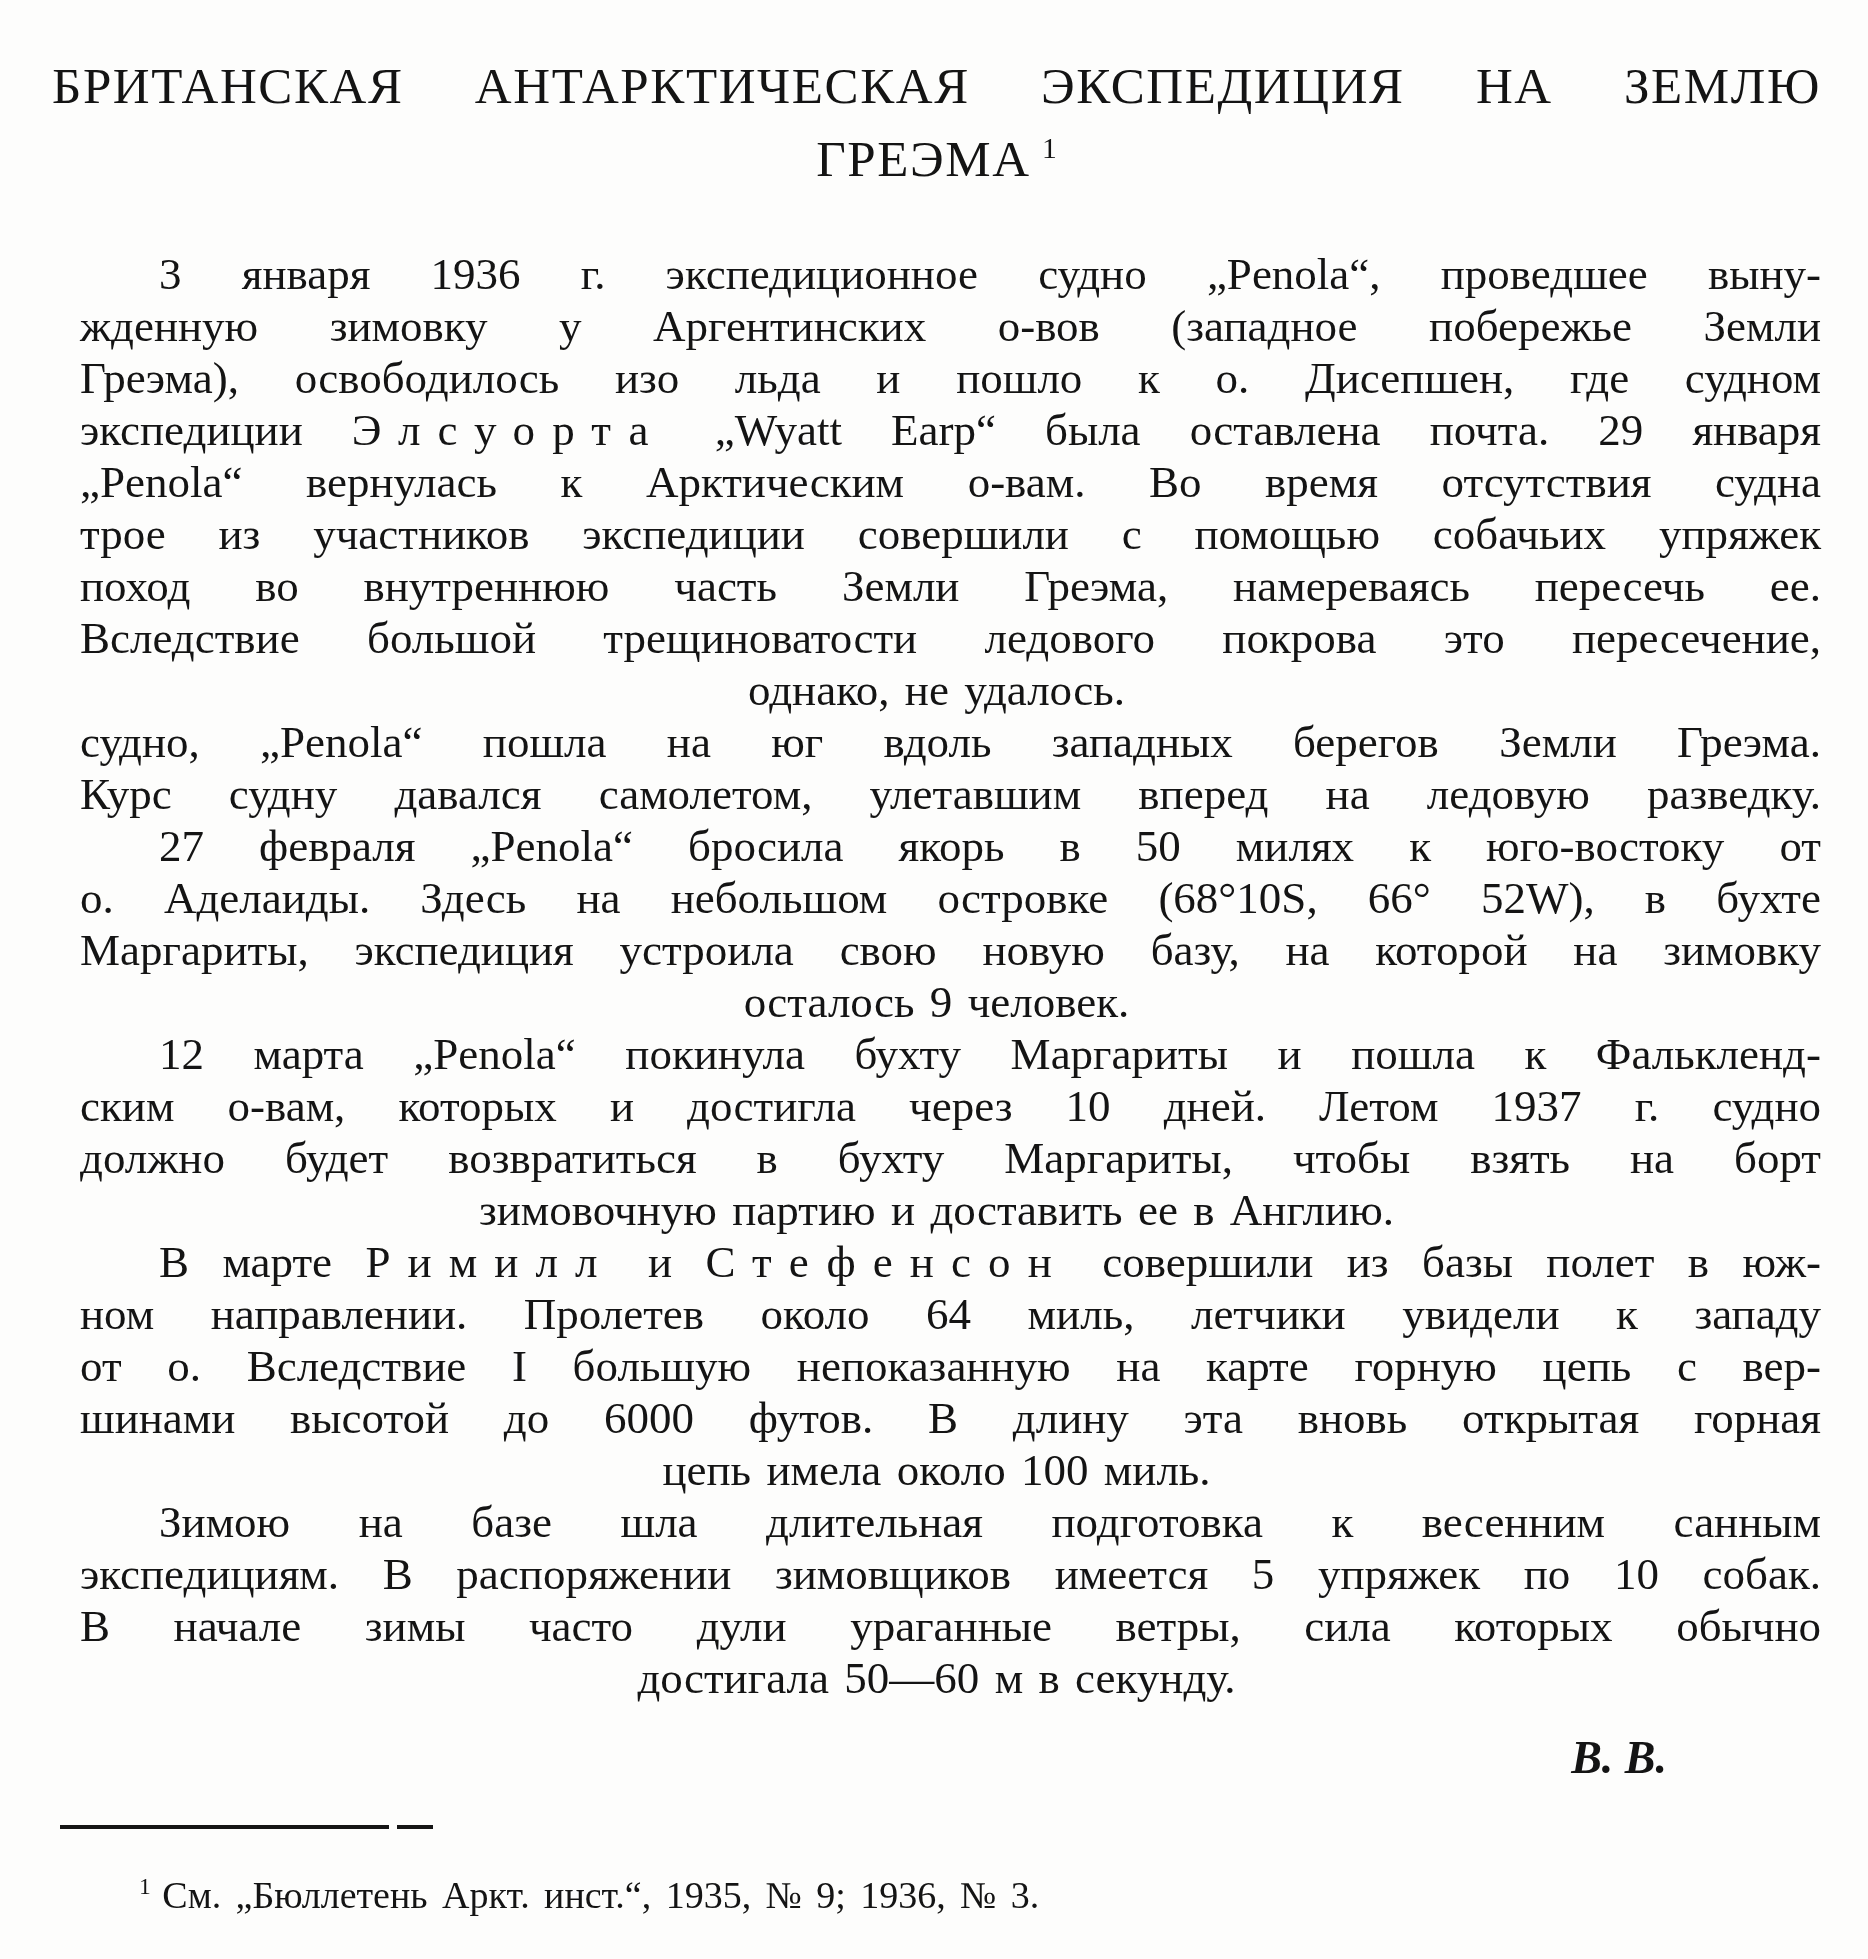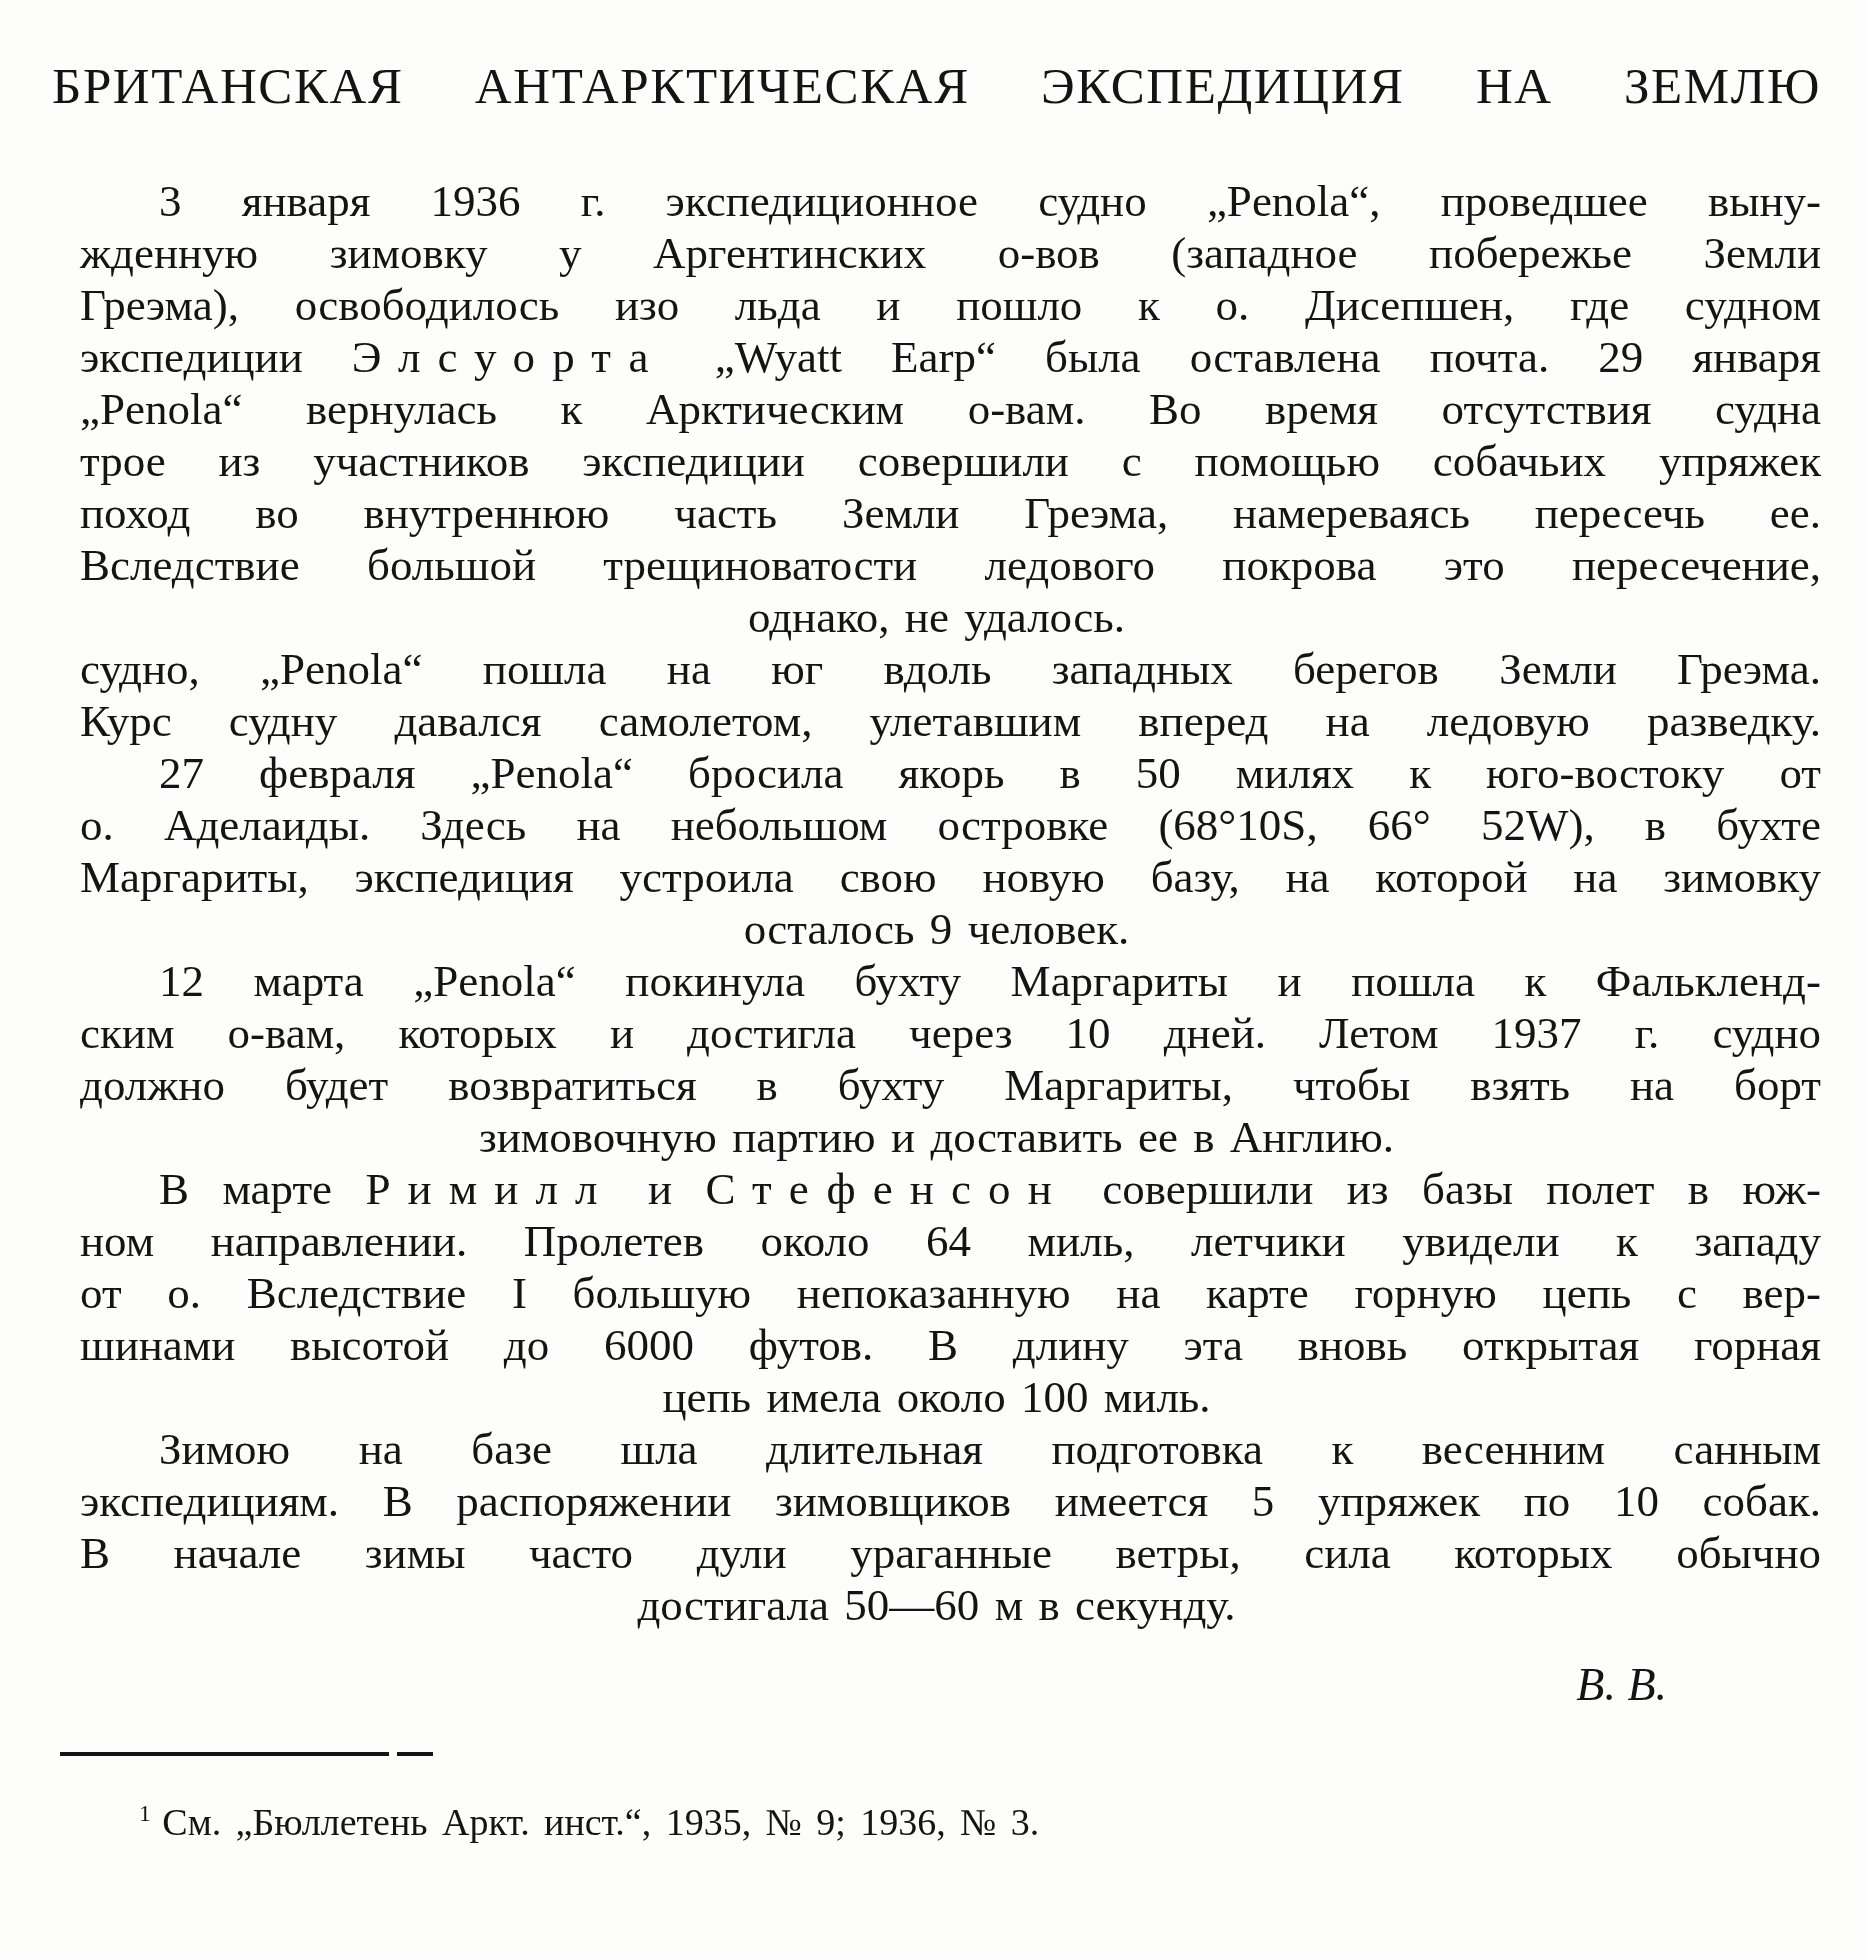--- a/index.html
+++ b/index.html
@@ -41,21 +41,21 @@
   .paragraph { margin: 0; }
   .line { text-align: center; }
   .line.just { text-align: justify; text-align-last: justify; margin-left: 28px; }
   .line.first { padding-left: 79px; }
   .spaced { letter-spacing: 0.38em; }
   
   .signature {
     margin-top: 28px;
     font-size: 46px; line-height: 52px;
     font-style: italic;
-    text-align: right; padding-right: 154px;
+    text-align: right; padding-right: 154px; font-weight: bold;
   }
   
   .footnote-sep {
     margin-top: 41px; margin-left: 8.2px;
     display: flex; align-items: center; gap: 8.2px;
   }
   .footnote-sep .rule-main { width: 329px; height: 4.1px; background: #151515; }
   .footnote-sep .rule-dash { width: 36px; height: 4.1px; background: #151515; }
   .footnote-text {
     margin-top: 34px; padding-left: 87px;
@@ -64,20 +64,23 @@
   }
   .footnote-text sup { font-size: 62%; margin-right: 11.5px; }
 </style>
 </head>
 <body>
 
 <div class="page">
 
   <div class="title-block">
     <div class="title-line1">БРИТАНСКАЯ АНТАРКТИЧЕСКАЯ ЭКСПЕДИЦИЯ НА ЗЕМЛЮ</div>
+    <div class="title-line2">
+      <span>ГРЕЭМА</span><sup>1</sup>
+    </div>
   </div>
 
   <div class="article-body">
       <div class="paragraph">
         <div class="line just first">3 января 1936 г. экспедиционное судно „Penola“, проведшее выну-</div>
         <div class="line just">жденную зимовку у Аргентинских о-вов (западное побережье Земли</div>
         <div class="line just">Греэма), освободилось изо льда и пошло к о. Дисепшен, где судном</div>
         <div class="line just">экспедиции <span class="spaced">Элсуорта</span> „Wyatt Earp“ была оставлена почта. 29 января</div>
         <div class="line just">„Penola“ вернулась к Арктическим о-вам. Во время отсутствия судна</div>
         <div class="line just">трое из участников экспедиции совершили с помощью собачьих упряжек</div>

